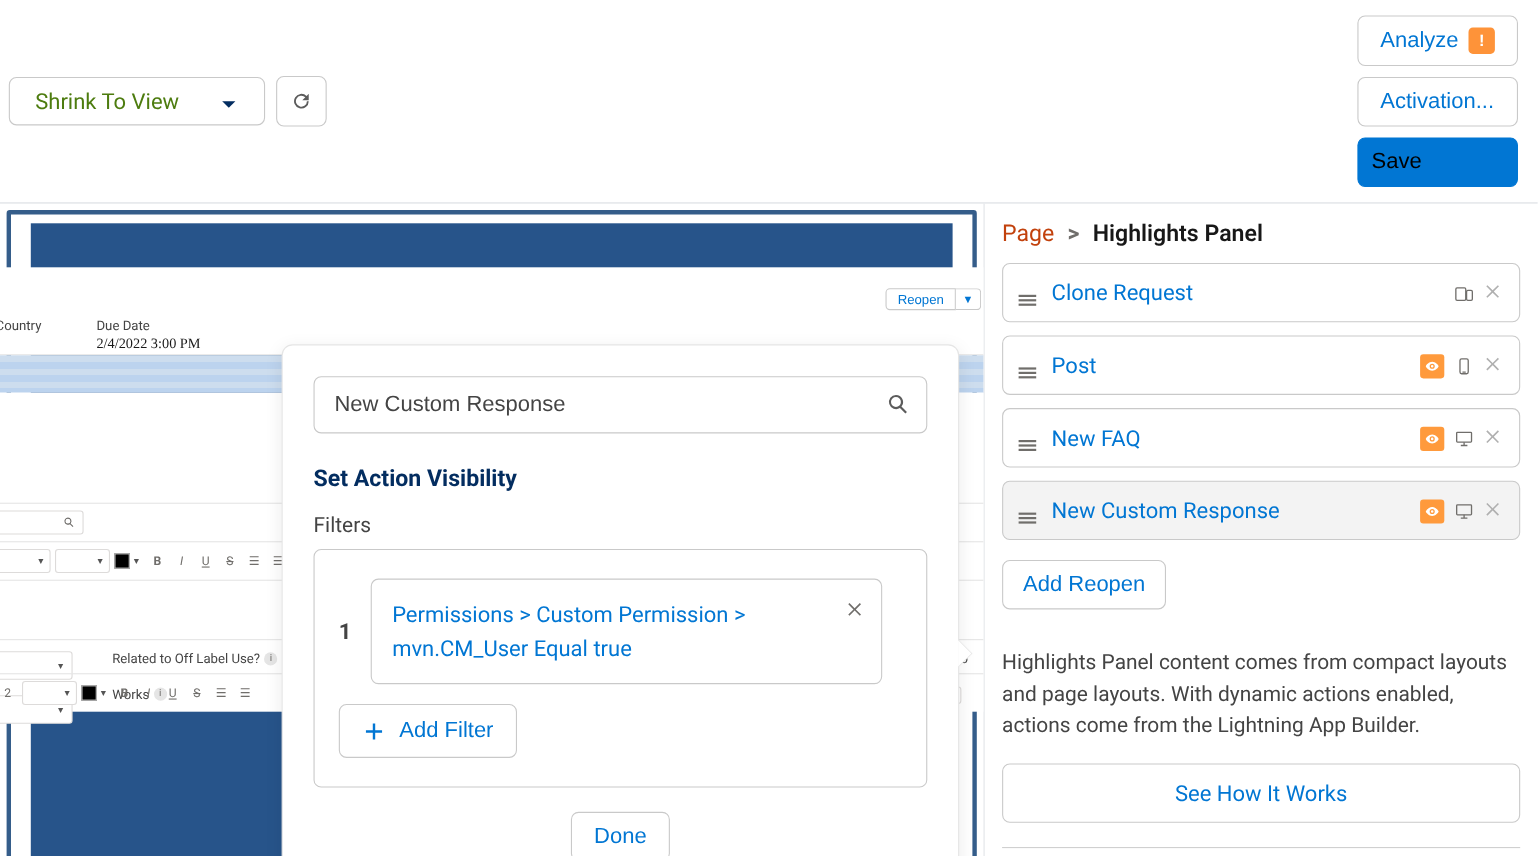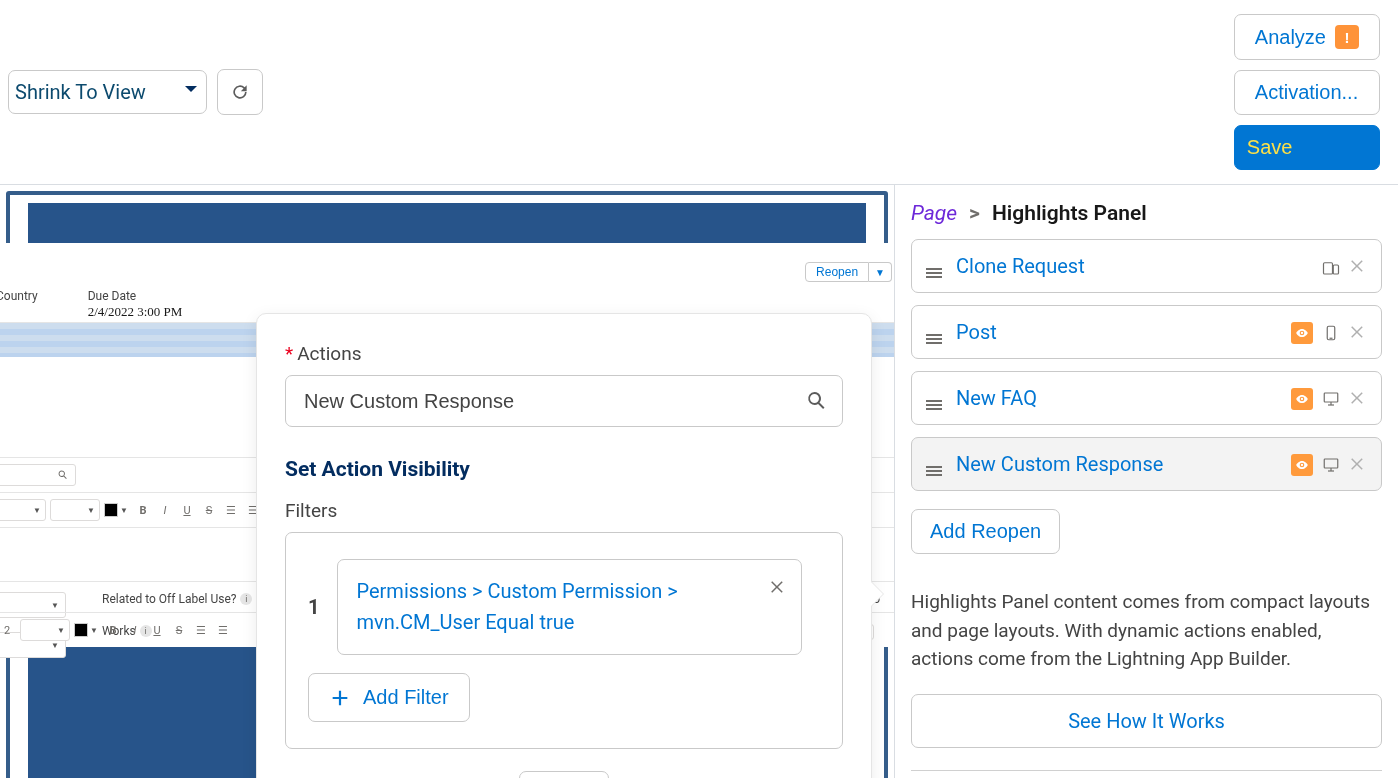--- a/index.html
+++ b/index.html
@@ -1,27 +1,27 @@
 <!DOCTYPE html>
 <html><head>
   <meta charset="utf-8">
   <style>
     * { box-sizing: border-box; margin: 0; padding: 0; }
     body { font-family: -apple-system, BlinkMacSystemFont, "Segoe UI", Roboto, Helvetica, Arial, sans-serif; color:#181818; font-size:14px; background:#fff; }
 
     
     .toolbar { display:flex; align-items:center; padding:14px 18px 14px 8px; border-bottom:1px solid #d9dde2; gap:10px; position:relative; z-index:3; background:#fff; }
     .tb-left { display:flex; gap:10px; align-items:center; }
-    .select-zoom { display:flex; align-items:flex-start; gap:36px; border:1px solid #c9c9c9; border-radius:7px; padding:9px 6px; font-size:20px; color:#0c4a6e; cursor:pointer; }
+    .select-zoom { display:flex; align-items:flex-end; gap:36px; border:1px solid #c9c9c9; border-radius:7px; padding:9px 23px; font-size:20px; color:#4d7c0f; cursor:pointer; }
     .select-zoom svg { width:18px; height:18px; }
     .refresh-btn { border:1px solid #c9c9c9; border-radius:7px; width:46px; height:46px; display:flex; align-items:center; justify-content:center; cursor:pointer; color:#5c5c5c; background:#fff; }
     .tb-right { margin-left:auto; display:flex; gap:10px;flex-direction:column; }
     .btn { border:1px solid #c9c9c9; border-radius:7px; padding:10px 20px; font-size:20px; cursor:pointer; background:#fff; display:flex; align-items:center; gap:9px; }
     .btn.link { color:#0176d3; }
-    .btn.primary { background:#0176d3; color:#fde047; border-color:#0176d3;padding-left:12px; }
+    .btn.primary { background:#0176d3; color:#000000; border-color:#0176d3;padding-left:12px; }
     .warn-icon { width:24px; height:24px; display:inline-flex; align-items:center; justify-content:center; background:#fe9339; color:#fff; border-radius:4px; font-size:15px; font-weight:bold; }
 
     
     .stage { display:flex; height:696px; position:relative; }
 
     
     .canvas { flex:1; position:relative; background:#fff; overflow:hidden; }
     .canvas-frame { position:absolute; inset:6px; border:4px solid #355d8a; border-radius:3px; }
     .canvas-inner { position:absolute; left:18px; right:18px; top:8px; bottom:0; background:linear-gradient(#27548a,#27548a); }
 
@@ -71,21 +71,21 @@
     .filter-card .x { position:absolute; top:14px; right:14px; color:#706e6b; cursor:pointer; }
     .add-filter { margin-top:18px; display:inline-flex; align-items:center; gap:12px; border:1px solid #c9c9c9; border-radius:7px; padding:12px 20px; font-size:20px; color:#0176d3; cursor:pointer; background:#fff; }
     .add-filter svg { width:22px; height:22px; stroke:#0176d3; }
     .done-row { display:flex; justify-content:center; margin-top:22px; }
     .done-btn { border:1px solid #c9c9c9; border-radius:7px; padding:10px 20px; font-size:20px; color:#0176d3; background:#fff; cursor:pointer; }
     .pop-arrow { position:absolute; right:-12px; top:268px; width:0; height:0; border-top:12px solid transparent; border-bottom:12px solid transparent; border-left:12px solid #fff; filter:drop-shadow(1px 0 0 #e5e5e5); }
 
     
     .rail { width:504px; border-left:1px solid #d9dde2; padding:16px 16px 0; overflow:hidden; }
     .crumb { font-size:21px; margin-bottom:14px; display:flex; gap:12px; align-items:center; }
-    .crumb a { color:#6d28d9; text-decoration:none; cursor:pointer;font-style:italic; }
+    .crumb a { color:#c2410c; text-decoration:none; cursor:pointer; }
     .crumb .sep { color:#706e6b; font-weight:bold; }
     .crumb .cur { color:#181818; font-weight:600; }
 
     .action-item { border:1px solid #c9c9c9; border-radius:7px; padding:14px 14px; display:flex; align-items:flex-end; gap:14px; margin-bottom:12px; cursor:pointer; position:relative; }
     .action-item.sel { background:#f3f3f3; }
     .drag { color:#706e6b; display:flex; flex-direction:column; gap:2px; }
     .drag span { width:16px; border-top:2px solid #706e6b; }
     .aname { font-size:20px; color:#0176d3; flex:1; }
     .aicons { display:flex; gap:8px; align-items:center; }
     .eye { width:22px; height:22px; background:#ff9a3c; border-radius:3px; display:flex; align-items:center; justify-content:center; }
@@ -236,21 +236,20 @@
           <span class="ico-btn u">U</span>
           <span class="ico-btn s">S</span>
           <span class="ico-btn">☰</span>
           <span class="ico-btn">☰</span>
         </div>
       </div>
     </div>
 
     <div class="popover">
       <div class="pop-arrow"></div>
-      <div class="req-lbl"><span class="ast">*</span><span>Actions</span></div>
       <div class="search-wrap">
         <input class="action-input" value="New Custom Response" style="">
         <svg viewBox="0 0 24 24">
             <path d="M9.5 3a6.5 6.5 0 015 10.6l5 5-1.4 1.4-5-5A6.5 6.5 0 119.5 3zm0 2a4.5 4.5 0 100 9 4.5 4.5 0 000-9z"></path>
           </svg>
       </div>
       <h3 class="section-h">Set Action Visibility</h3>
       <div class="filters-lbl">Filters</div>
       <div class="filters-box">
         <div class="filter-row">

